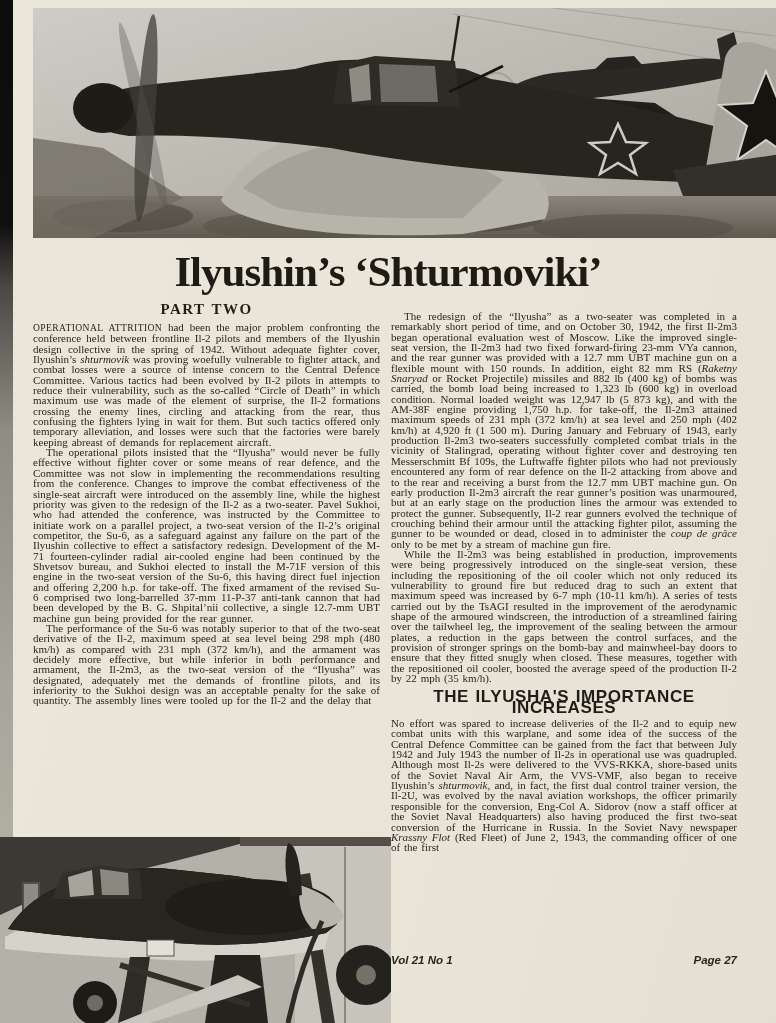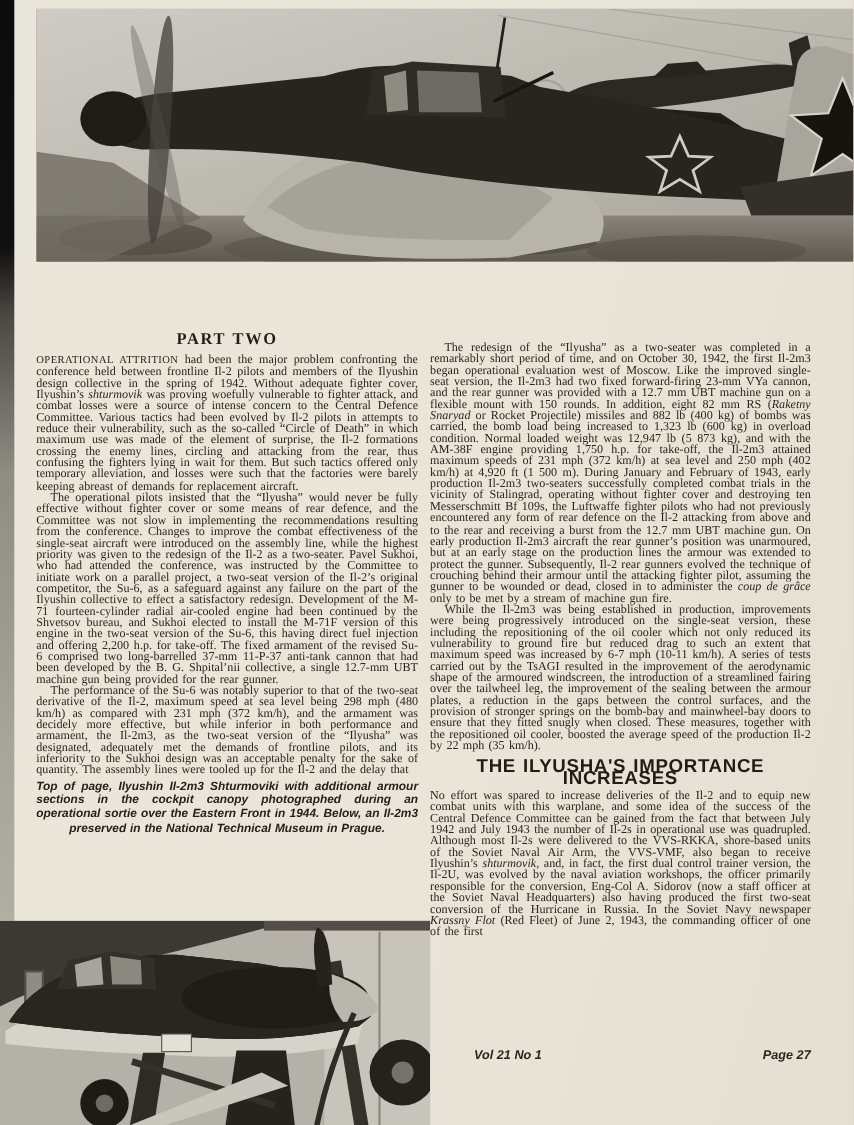--- a/index.html
+++ b/index.html
@@ -54,21 +54,21 @@
   .section-heading {
     text-align:center; font-family:Liberation Sans, sans-serif;
     font-weight:bold; font-size:17px; letter-spacing:.6px;
     margin:9px 0 5px 0; color:#201c16;
   }
 
   .footer-row {
     position:absolute; left:391px; top:954px; width:346px;
     display:flex; justify-content:space-between;
     font-family:"Liberation Sans", sans-serif; font-weight:bold;
-    font-style:italic; font-size:11.5px; color:#2a261f;padding-left:40px;
+    font-style:italic; font-size:11.5px; color:#2a261f;
   }
 </style>
 </head>
 <body>
 
 <div class="page">
 
   <div class="edge-strip"></div>
 
   <div class="photo photo-top">
@@ -131,27 +131,27 @@
         <path d="M668,188 L692,50 Q697,33 718,34 L752,44 Q772,52 773,80 L776,120 L776,188 Z" fill="#a8a59c"></path>
         <g>
           <path d="M733,63 L746,95 L780,97 L752,118 L762,152 L733,132 L704,152 L714,118 L686,97 L720,95 Z" fill="#16140f" stroke="#d6d3ca" stroke-width="2"></path>
           <circle cx="757" cy="113" r="7" fill="#c5c2b9"></circle>
         </g>
         <path d="M640,162 L776,142 L776,188 L650,188 Z" fill="#33302a"></path>
       </g>
     </svg>
   </div>
 
+  <h1 class="main-title">Ilyushin’s ‘Shturmoviki’</h1>
 
   <div class="col col-left">
     <div class="part-heading">PART TWO</div>
     <p class="body"><span class="lead">OPERATIONAL ATTRITION</span><span> had been the major problem confronting the conference held between frontline Il-2 pilots and members of the Ilyushin design collective in the spring of 1942.  Without adequate fighter cover, Ilyushin’s </span><span class="i">shturmovik</span><span> was proving woefully vulnerable to fighter attack, and combat losses were a source of intense concern to the Central Defence Committee. Various tactics had been evolved by Il-2 pilots in attempts to reduce their vulnerability, such as the so-called “Circle of Death” in which maximum use was made of the element of surprise, the Il-2 formations crossing the enemy lines, circling and attacking from the rear, thus confusing the fighters lying in wait for them. But such tactics offered only temporary alleviation, and losses were such that the factories were barely keeping abreast of demands for replacement aircraft.</span></p>
     <p class="body indent"><span>The operational pilots insisted that the “Ilyusha” would never be fully effective without fighter cover or some means of rear defence, and the Committee was not slow in implementing the recommendations resulting from the conference.  Changes to improve the combat effectiveness of the single-seat aircraft were introduced on the assembly line, while the highest priority was given to the redesign of the Il-2 as a two-seater.  Pavel Sukhoi, who had attended the conference, was instructed by the Committee to initiate work on a parallel project, a two-seat version of the Il-2’s original competitor, the Su-6, as a safeguard against any failure on the part of the Ilyushin collective to effect a satisfactory redesign.  Development of the M-71 fourteen-cylinder radial air-cooled engine had been continued by the Shvetsov bureau, and Sukhoi elected to install the M-71F version of this engine in the two-seat version of the Su-6, this having direct fuel injection and offering 2,200 h.p. for take-off.  The fixed armament of the revised Su-6 comprised two long-barrelled 37-mm 11-P-37 anti-tank cannon that had been developed by the B. G. Shpital’nii collective, a single 12.7-mm UBT machine gun being provided for the rear gunner.</span></p>
     <p class="body indent"><span>The performance of the Su-6 was notably superior to that of the two-seat derivative of the Il-2, maximum speed at sea level being 298 mph (480 km/h) as compared with 231 mph (372 km/h), and the armament was decidely more effective, but while inferior in both performance and armament, the Il-2m3, as the two-seat version of the “Ilyusha” was designated, adequately met the demands of frontline pilots, and its inferiority to the Sukhoi design was an acceptable penalty for the sake of quantity.  The assembly lines were tooled up for the Il-2 and the delay that</span></p>
-    <p class="caption">Top of page, Ilyushin Il-2m3 Shturmoviki with additional armour sections in the cockpit canopy photographed during an operational sortie over the Eastern Front in 1944.  Below, an Il-2m3 preserved in the National Technical Museum in Prague.</p>
   </div>
 
   <div class="col col-right">
     <p class="body indent"><span>The redesign of the “Ilyusha” as a two-seater was completed in a remarkably short period of time, and on October 30, 1942, the first Il-2m3 began operational evaluation west of Moscow. Like the improved single-seat version, the Il-2m3 had two fixed forward-firing 23-mm VYa cannon, and the rear gunner was provided with a 12.7 mm UBT machine gun on a flexible mount with 150 rounds.  In addition, eight 82 mm RS (</span><span class="i">Raketny Snaryad</span><span> or Rocket Projectile) missiles and 882 lb (400 kg) of bombs was carried, the bomb load being increased to 1,323 lb (600 kg) in overload condition.  Normal loaded weight was 12,947 lb (5 873 kg), and with the AM-38F engine providing 1,750 h.p. for take-off, the Il-2m3 attained maximum speeds of 231 mph (372 km/h) at sea level and 250 mph (402 km/h) at 4,920 ft (1 500 m).  During January and February of 1943, early production Il-2m3 two-seaters successfully completed combat trials in the vicinity of Stalingrad, operating without fighter cover and destroying ten Messerschmitt Bf 109s, the Luftwaffe fighter pilots who had not previously encountered any form of rear defence on the Il-2 attacking from above and to the rear and receiving a burst from the 12.7 mm UBT machine gun.  On early production Il-2m3 aircraft the rear gunner’s position was unarmoured, but at an early stage on the production lines the armour was extended to protect the gunner.  Subsequently, Il-2 rear gunners evolved the technique of crouching behind their armour until the attacking fighter pilot, assuming the gunner to be wounded or dead, closed in to administer the </span><span class="i">coup de grâce</span><span> only to be met by a stream of machine gun fire.</span></p>
     <p class="body indent"><span>While the Il-2m3 was being established in production, improvements were being progressively introduced on the single-seat version, these including the repositioning of the oil cooler which not only reduced its vulnerability to ground fire but reduced drag to such an extent that maximum speed was increased by 6-7 mph (10-11 km/h).  A series of tests carried out by the TsAGI resulted in the improvement of the aerodynamic shape of the armoured windscreen, the introduction of a streamlined fairing over the tailwheel leg, the improvement of the sealing between the armour plates, a reduction in the gaps between the control surfaces, and the provision of stronger springs on the bomb-bay and mainwheel-bay doors to ensure that they fitted snugly when closed.  These measures, together with the repositioned oil cooler, boosted the average speed of the production Il-2 by 22 mph (35 km/h).</span></p>
     <div class="section-heading">THE ILYUSHA'S IMPORTANCE INCREASES</div>
     <p class="body"><span>No effort was spared to increase deliveries of the Il-2 and to equip new combat units with this warplane, and some idea of the success of the Central Defence Committee can be gained from the fact that between July 1942 and July 1943 the number of Il-2s in operational use was quadrupled.  Although most Il-2s were delivered to the VVS-RKKA, shore-based units of the Soviet Naval Air Arm, the VVS-VMF, also began to receive Ilyushin’s </span><span class="i">shturmovik</span><span>, and, in fact, the first dual control trainer version, the Il-2U, was evolved by the naval aviation workshops, the officer primarily responsible for the conversion, Eng-Col A. Sidorov (now a staff officer at the Soviet Naval Headquarters) also having produced the first two-seat conversion of the Hurricane in Russia.  In the Soviet Navy newspaper </span><span class="i">Krassny Flot</span><span> (Red Fleet) of June 2, 1943, the commanding officer of one of the first</span></p>
   </div>
 
   <div class="photo photo-bottom">

